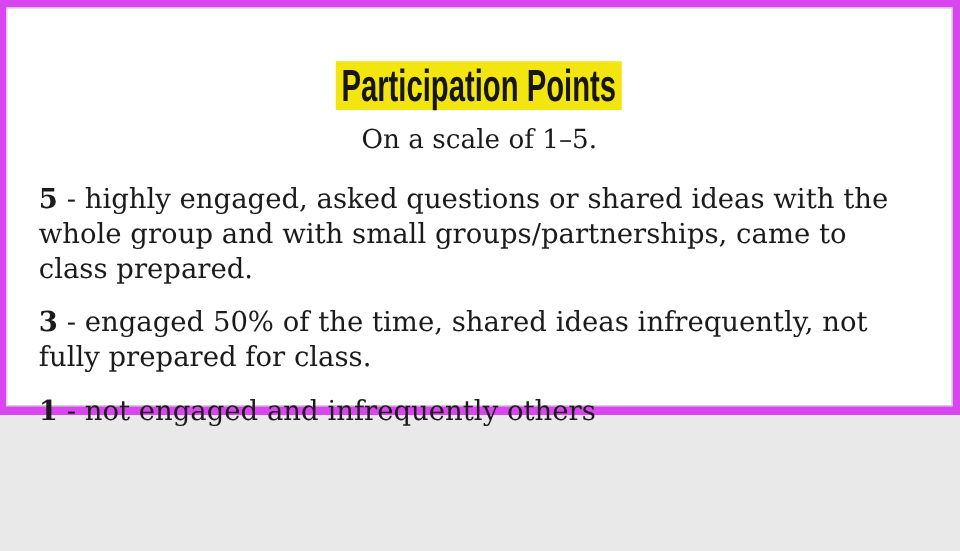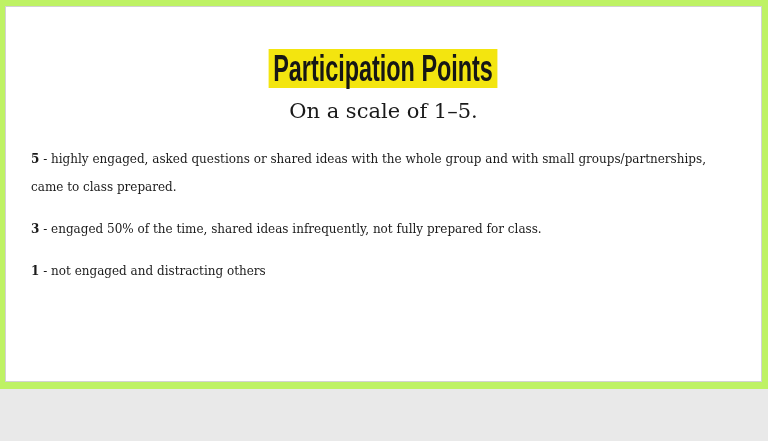--- a/index.html
+++ b/index.html
@@ -4,22 +4,22 @@
 <style>
   * { margin: 0; padding: 0; box-sizing: border-box; }
   html, body {
     width: 768px; height: 441px;
     background: #e9e9e9;
     font-family: "DejaVu Serif", serif;
     overflow: hidden;
   }
   .frame {
     position: relative;
-    width: 768px; height: 389px;
-    background: #bef264;
+    width: 768px; height: 332px;
+    background: #d946ef;
   }
   .page {
     position: absolute;
     left: 5px; right: 6px; top: 6px; bottom: 7px;
     background: #ffffff;
     border: 1px solid #d2d2d2;
     padding: 42px 25px 0 25px;
   }
   .title-row {
     text-align: center;
@@ -44,21 +44,21 @@
     margin-top: 10px;
     text-align: center;
     font-size: 21px;
     line-height: 24px;
     color: #1a1a1a;
   }
   .rubric {
     margin-top: 22px;
   }
   .rubric p.item {
-    font-size: 12px;
+    font-size: 22px;
     line-height: 28px;
     color: #1b1b1b;
     margin: 0 0 14px 0;
   }
   .rubric p.item strong {
     font-weight: 700;
   }
 </style>
 </head>
 <body>
@@ -76,18 +76,18 @@
       <p class="item">
         <strong>5</strong>
         <span>- highly engaged, asked questions or shared ideas with the whole group and with small groups/partnerships, came to class prepared.</span>
       </p>
       <p class="item">
         <strong>3</strong>
         <span>- engaged 50% of the time, shared ideas infrequently, not fully prepared for class.</span>
       </p>
       <p class="item">
         <strong>1</strong>
-        <span>- not engaged and distracting others</span>
+        <span>- not engaged and infrequently others</span>
       </p>
     </div>
 
   </div>
 </div>
 
 </body></html>

